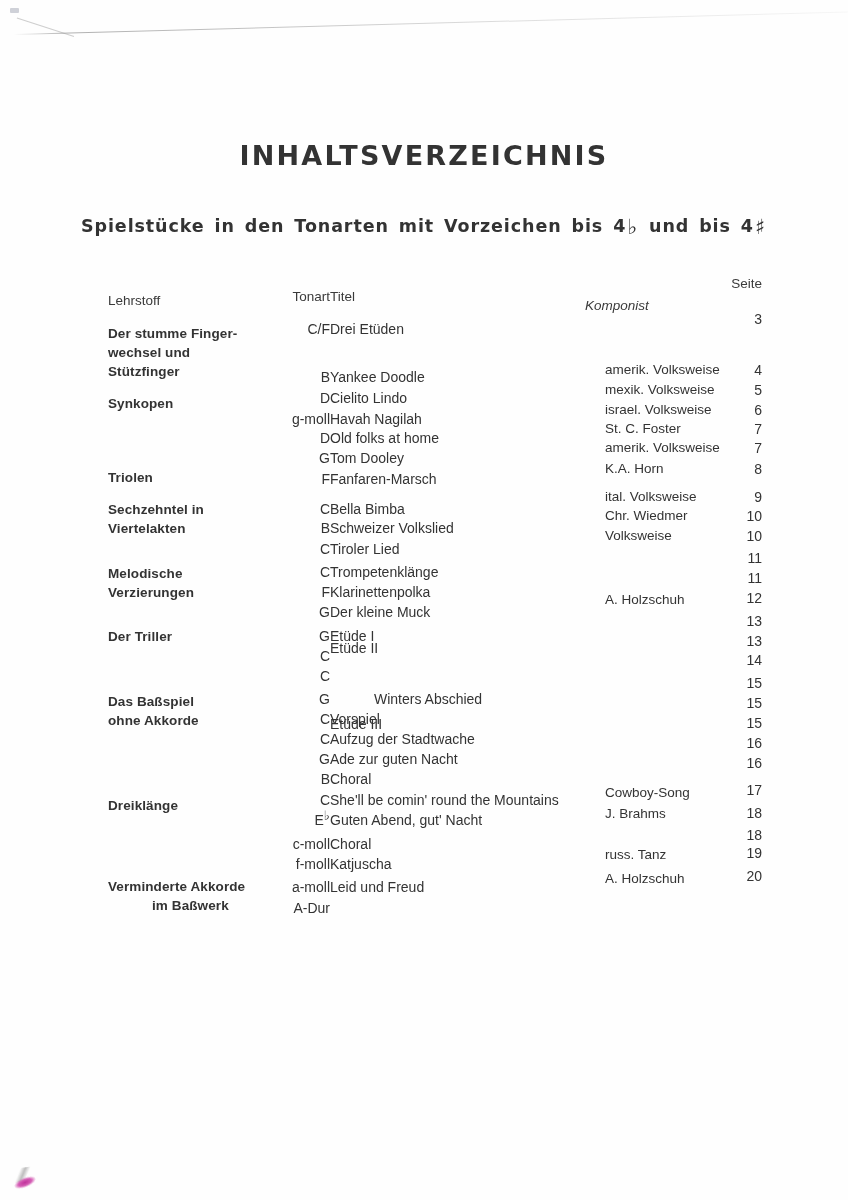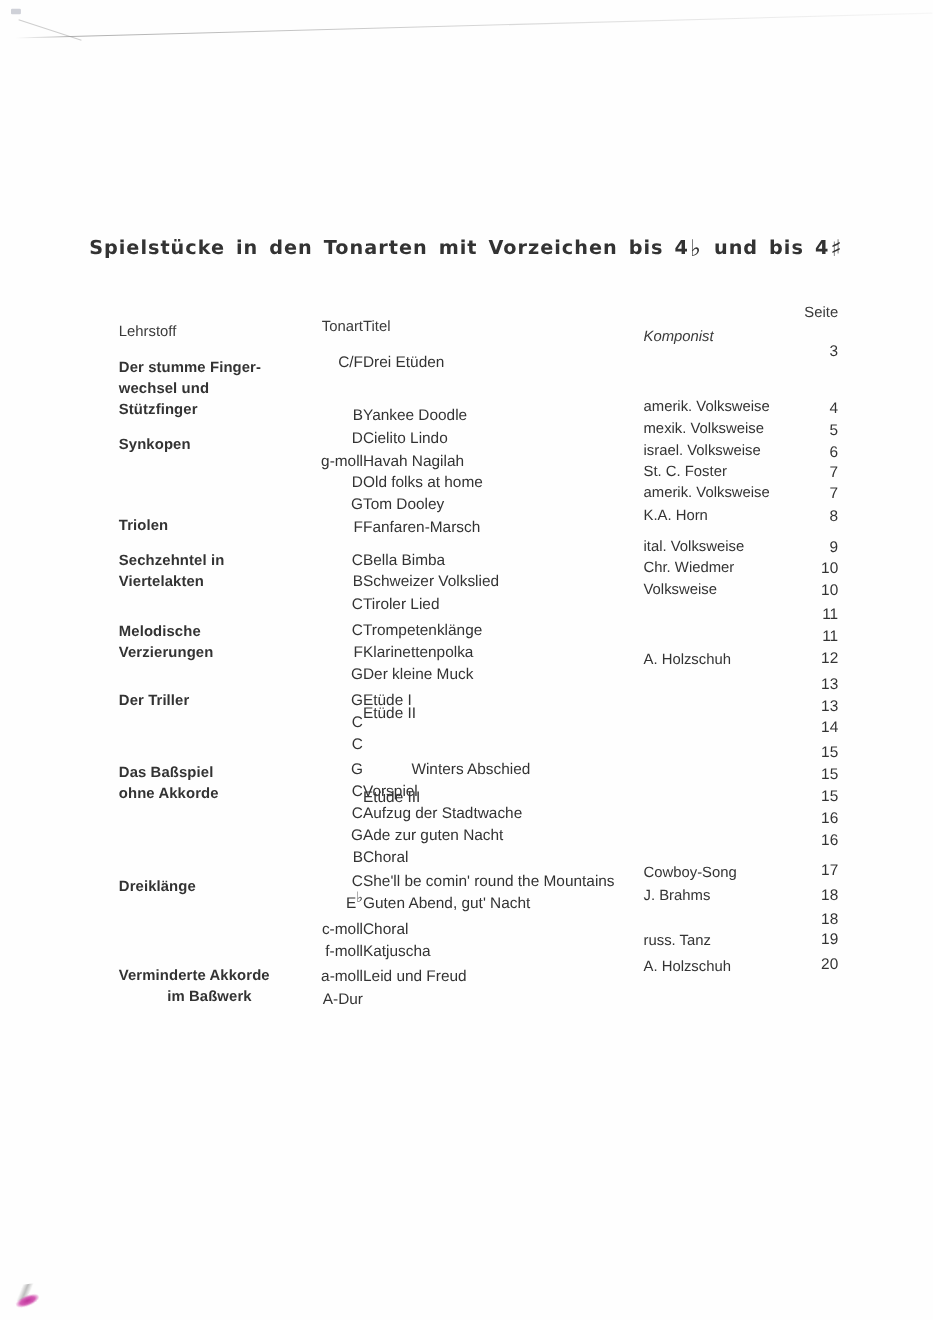--- a/index.html
+++ b/index.html
@@ -138,21 +138,21 @@
     font-size: 14px;
     color: #333333;
     white-space: nowrap;
     line-height: 1.15;
   }
   .cell.lehr {
     font-weight: bold;
     font-size: 13.5px;
     letter-spacing: .1px;
   }
-  .cell.komp { font-size: 13.5px; }
+  .cell.komp { font-size: 13.5px; margin-left: 20px; }
   .cell.seite { font-size: 14px; }
 
   .flat-sup {
     font-family: "DejaVu Sans", sans-serif;
     font-size: 13px;
     vertical-align: super;
     line-height: 0;
     position: relative;
     top: 1px;
     left: 0px;
@@ -164,20 +164,21 @@
 <div id="scan-page">
   <div id="corner-speck"></div>
   <div id="paper-edge"></div>
   <div id="paper-edge-2"></div>
   <div id="pink-artifact-2"></div>
   <div id="pink-artifact"></div>
 </div>
 
 <div id="content">
 
+  <div id="doc-title">INHALTSVERZEICHNIS</div>
 
   <div id="doc-subtitle">
     <span>Spielstücke in den Tonarten mit Vorzeichen bis 4</span><span class="acc">♭</span>
     <span>und bis 4</span><span class="acc">♯</span>
   </div>
 
   <div class="hdr col-lehrstoff" id="hdr-lehrstoff">Lehrstoff</div>
   <div class="hdr col-tonart" id="hdr-tonart">Tonart</div>
   <div class="hdr col-titel" id="hdr-titel">Titel</div>
   <div class="hdr col-komponist" id="hdr-komponist">Komponist</div>

